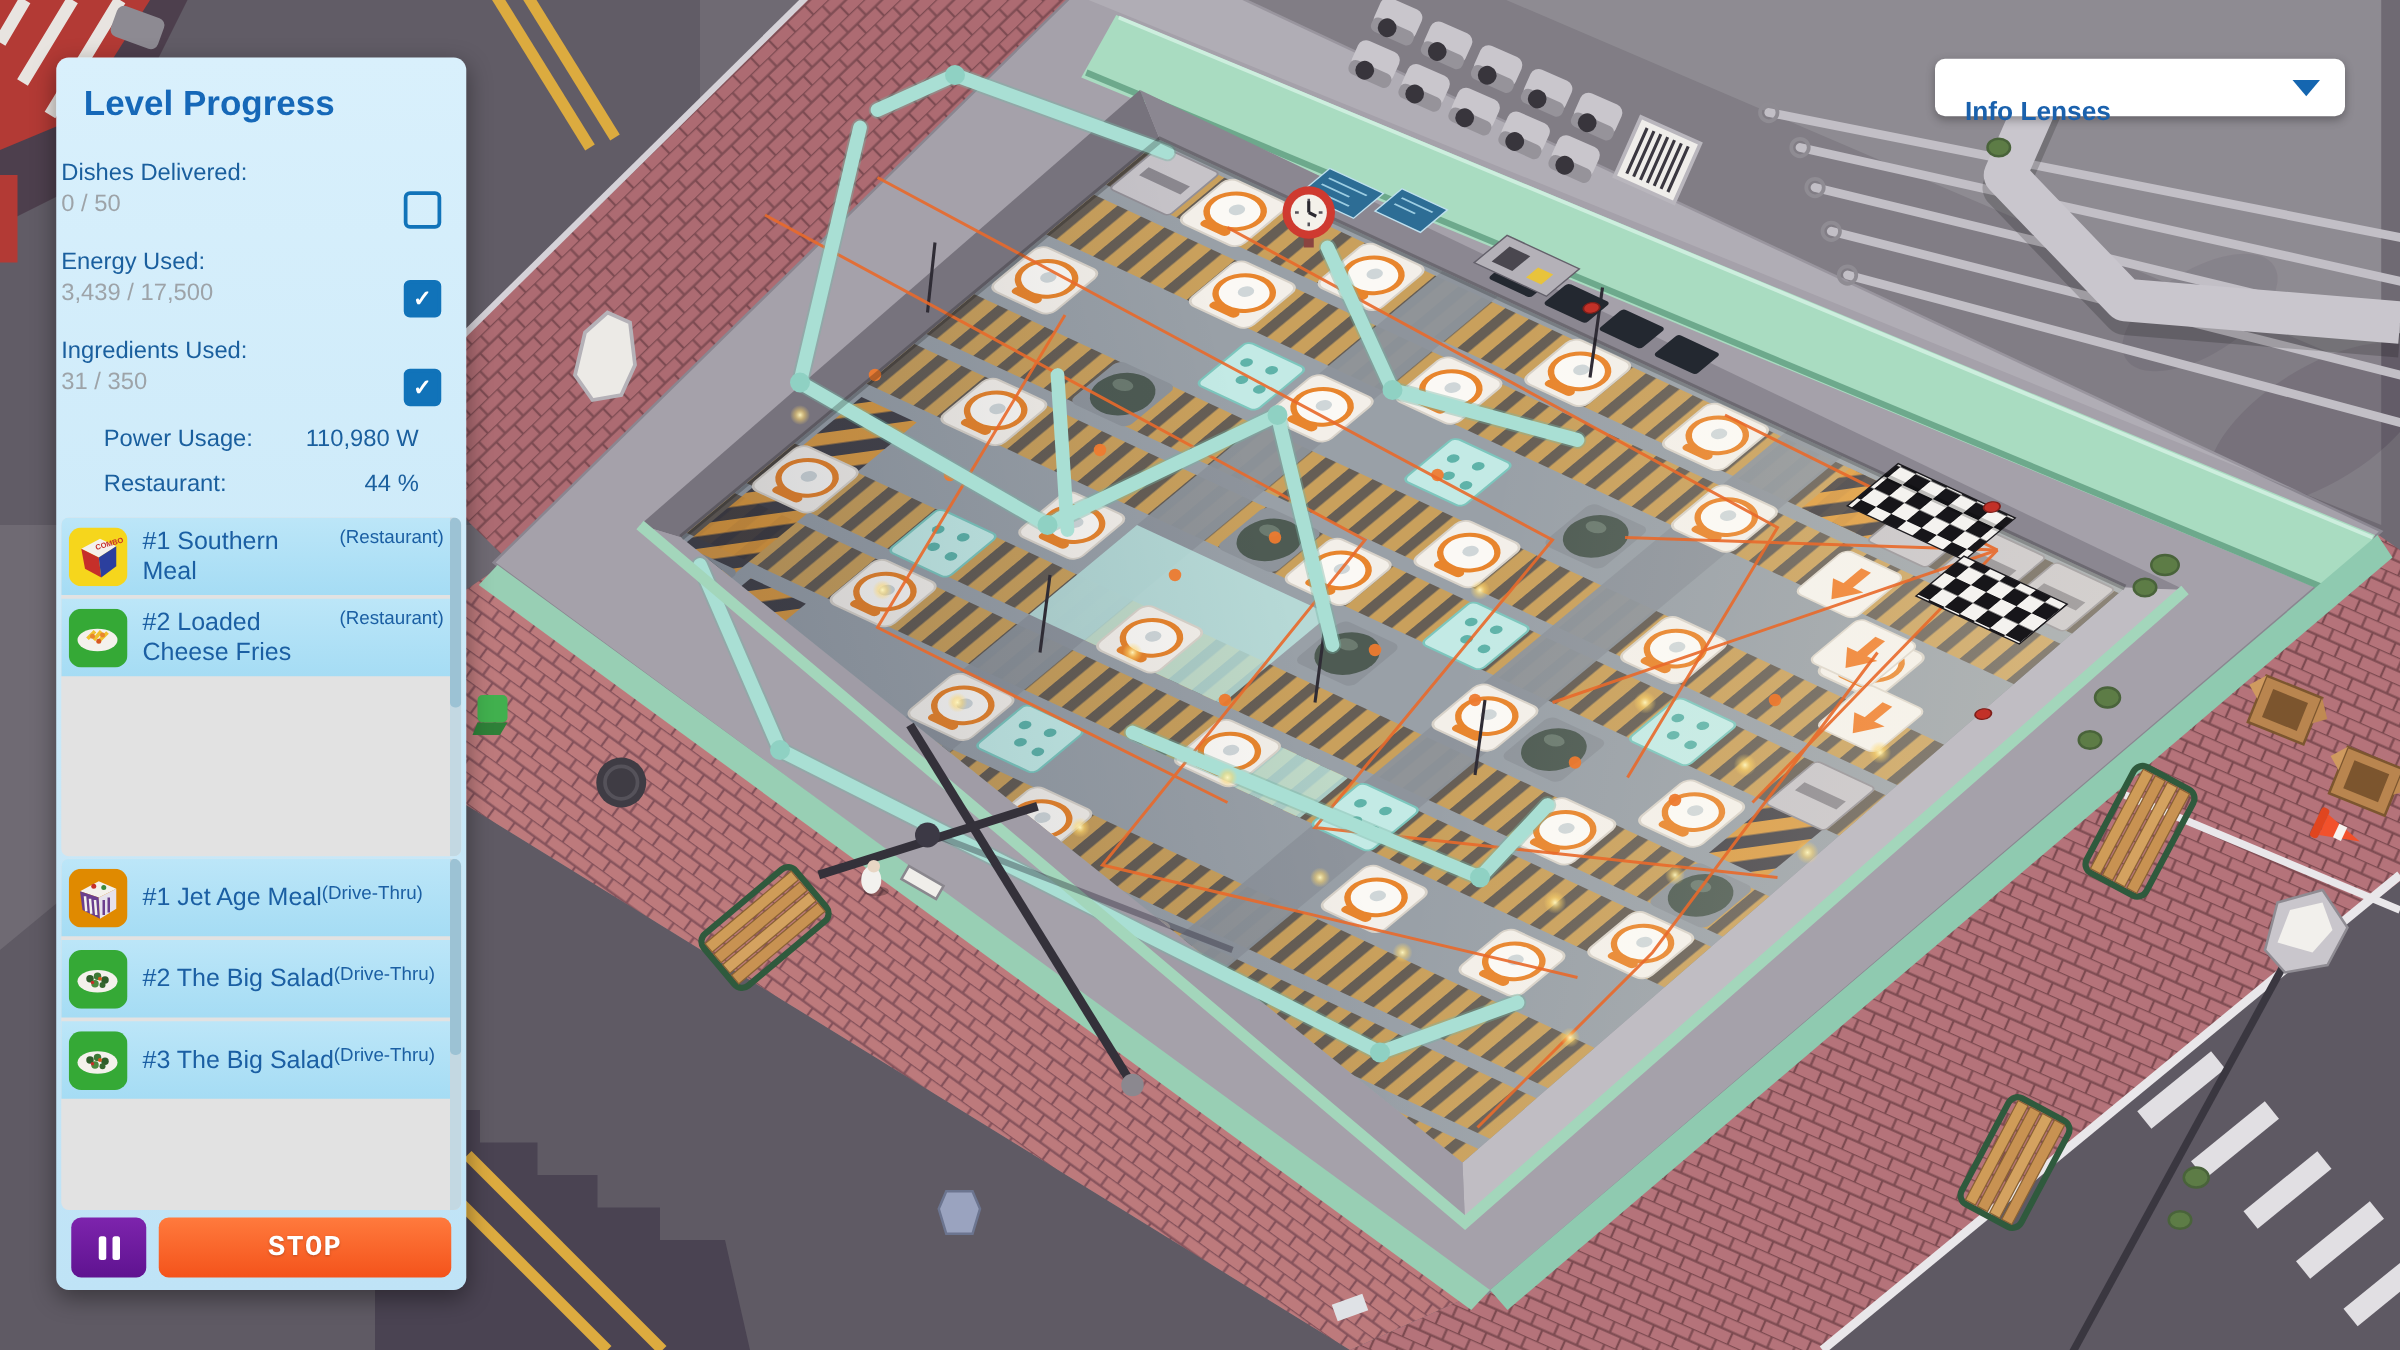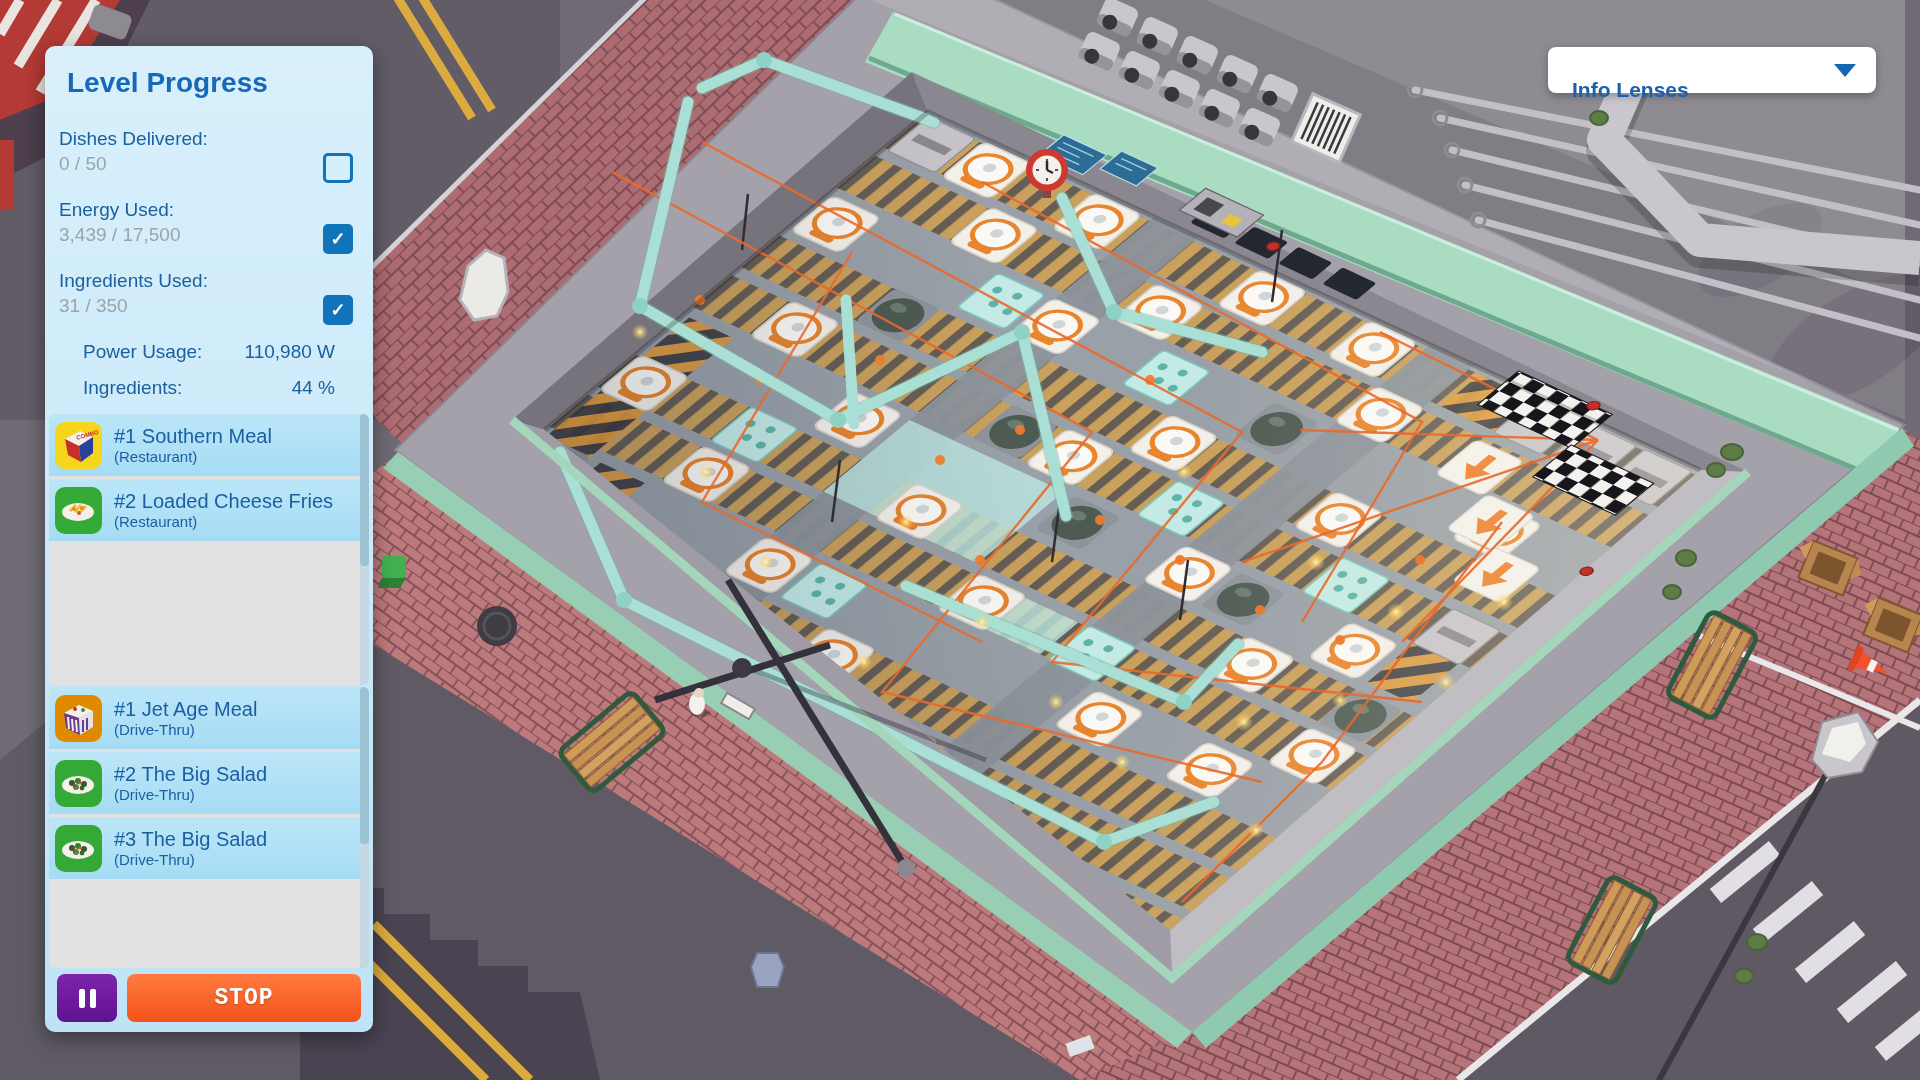--- a/index.html
+++ b/index.html
@@ -6,37 +6,37 @@
     font-family:"Liberation Sans",sans-serif;}
   #stage{position:relative;width:1920px;height:1080px;}
   #scene{position:absolute;left:0;top:0;}
 
   
   .panel{position:absolute;left:45px;top:46px;width:328px;height:986px;border-radius:10px;
     background:linear-gradient(180deg,#d9f0fc 0%,#c8e8f8 60%,#bfe3f6 100%);
     box-shadow:0 6px 20px rgba(0,0,0,.4);z-index:5;}
   .panel-title{margin:16px 0 0 22px;font-size:28px;line-height:42px;font-weight:bold;color:#1668b8;}
   .stats{margin-top:22px;}
-  .stat{position:relative;padding:0 14px;margin-bottom:21px;}
+  .stat{position:relative;padding:0 4px;margin-bottom:21px;}
   .stat-label{font-size:19px;line-height:25px;color:#1a5f9e;}
   .stat-value{font-size:19px;line-height:25px;color:#9da3a8;}
   .checkbox{position:absolute;right:20px;top:27px;width:24px;height:24px;border:3px solid #1173b9;
     border-radius:5px;background:transparent;display:flex;align-items:center;justify-content:center;
     font-size:18px;font-weight:bold;color:transparent;cursor:pointer;}
   .checkbox.checked{background:#1173b9;color:#ffffff;}
   .meter{display:flex;justify-content:space-between;padding:0 38px;margin-bottom:11px;
     font-size:19px;line-height:25px;color:#1a5f9e;}
   .meter .mv{font-weight:normal;}
   .order-list{position:relative;margin:14px 4px 0 4px;background:#e2e2e2;border-radius:6px;overflow:hidden;}
   .order-list.first{height:271px;}
   .order-list.second{margin-top:2px;height:281px;}
   .order-row{display:flex;align-items:center;gap:12px;height:62px;margin-bottom:3px;
     background:linear-gradient(180deg,#bce6f8,#a5dcf4);padding:0 14px 0 6px;cursor:pointer;}
   .order-ic{width:47px;height:47px;flex:0 0 47px;}
-  .order-txt{display:flex;flex-direction:column;justify-content:center;}
+  .order-txt{display:flex;flex-direction:row;justify-content:center;}
   .order-name{font-size:20px;line-height:24px;color:#1b5fa3;}
   .order-venue{font-size:15px;line-height:18px;color:#1b5fa3;}
   .scroll-gutter{position:absolute;top:0;right:0;width:9px;height:100%;background:#c3d8e2;}
   .scroll-thumb{position:absolute;top:0;right:0;width:9px;height:56%;background:#9cc2d4;border-radius:4px;}
   .panel-buttons{position:absolute;left:12px;right:12px;bottom:10px;height:48px;display:flex;gap:10px;}
   .btn-pause{width:60px;height:48px;border:none;border-radius:8px;cursor:pointer;
     background:linear-gradient(180deg,#7d24ad,#5f1390);display:flex;align-items:center;justify-content:center;gap:5px;}
   .btn-pause .bar{width:6px;height:19px;background:#ffffff;border-radius:2px;}
   .btn-stop{flex:1;height:48px;border:none;border-radius:8px;cursor:pointer;
     background:linear-gradient(180deg,#ff7a3d,#f4531b);color:#fff;font-size:23px;font-weight:bold;
@@ -511,21 +511,21 @@
       <div class="stat-value">31 / 350</div>
       <div class="checkbox checked">✓</div>
     </div>
   </div>
 
   <div class="meter">
     <span>Power Usage:</span>
     <span class="mv">110,980 W</span>
   </div>
   <div class="meter">
-    <span>Ingredients:</span>
+    <span>Restaurant:</span>
     <span class="mv">44 %</span>
   </div>
 
   <div class="order-list first">
     <div class="order-row">
       <svg class="order-ic" viewBox="0 0 47 47">
         <rect width="47" height="47" rx="10" fill="#f6d61c"></rect>
         <polygon points="10,17 25,9 38,15 24,24" fill="#f4f1ec"></polygon>
         <polygon points="10,17 24,24 26,40 13,33" fill="#c62f2a"></polygon>
         <polygon points="24,24 38,15 38,31 26,40" fill="#2b3f9e"></polygon>

